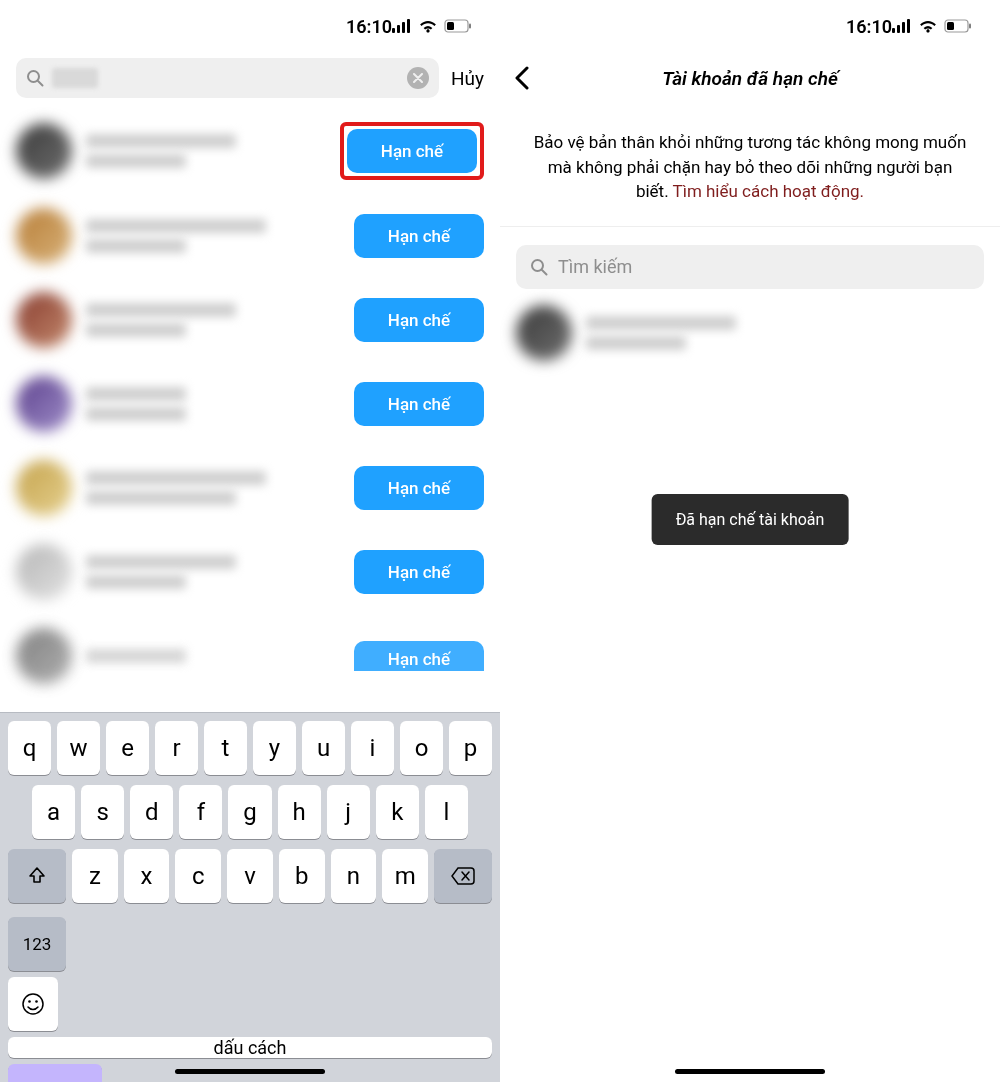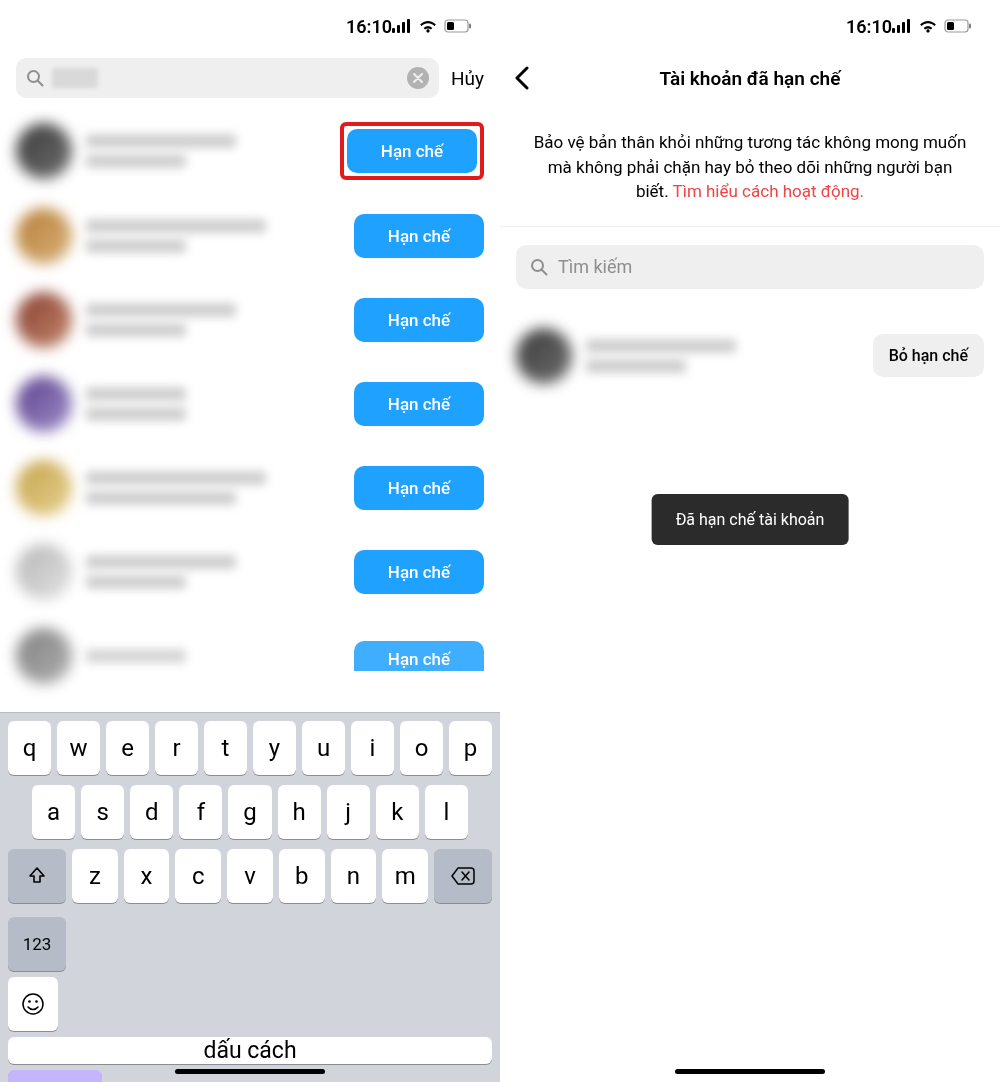--- a/index.html
+++ b/index.html
@@ -46,34 +46,34 @@
 .kb-row.mid { padding:0 28px; } .kb-row.mid .key { flex:1; }
 .kb-row.bot { padding:0 4px; }
 .key.special { background:#b6bcc7; }
 .key.shift { width:58px; }
 .key.bksp { width:58px; }
 .kb-row.bot .key.letter { flex:1; }
 .kb-row.fn { padding:4px 4px;flex-direction:column; }
 .kb-row.fn .key { height:54px; }
 .key.num { width:58px; font-size:17px; }
 .key.emoji { width:50px; }
-.key.space { flex:1; font-size:23px; }
+.key.space { flex:1; font-size:18px; }
 .key.enter { width:94px; font-size:18px; background:#c4b5fd; }
 .kb-bottom { display:flex; justify-content:space-between; align-items:center; padding:12px 32px 0 32px; }
 .home-ind { position:absolute; bottom:8px; left:50%; transform:translateX(-50%); width:150px; height:5px; background:#000; border-radius:3px; }
 
 
-.nav-header { height:52px; display:flex; align-items:center; padding:0 16px; position:relative; }
+.nav-header { height:52px; display:flex; align-items:center; padding:0 16px; position:relative;font-style:italic; }
 .back-chevron { position:absolute; left:14px; }
 .nav-title { flex:1; text-align:center; font-size:19px; font-weight:600; }
 
 .info-block { padding:26px 30px 22px 30px; text-align:center; font-size:17px; line-height:1.45; border-bottom:1px solid #eee; }
-.info-link { color:#ef4444; }
-
-.search-field2 { margin:18px 16px 23px 16px; background:#efefef; border-radius:10px; height:44px; display:flex; align-items:center; padding:0 14px; gap:10px; color:#8e8e8e; font-size:18px; }
+.info-link { color:#7f1d1d; }
+
+.search-field2 { margin:18px 16px 0 16px; background:#efefef; border-radius:10px; height:44px; display:flex; align-items:center; padding:0 14px; gap:10px; color:#8e8e8e; font-size:18px; }
 
 .restricted-row { display:flex; align-items:center; padding:16px 16px; gap:14px; }
 .restricted-row .avatar { filter:blur(7px); }
 .un-btn { background:#efefef; color:#000; font-size:16px; font-weight:500; border:none; border-radius:10px; padding:12px 16px; }
 
 .toast { position:absolute; top:494px; left:50%; transform:translateX(-50%); background:#2b2b2b; color:#fff; font-size:16px; padding:16px 24px; border-radius:6px; white-space:nowrap; }
 
 .phone.right .home-ind { background:#000; }
 
 svg { display:block; }
@@ -318,21 +318,20 @@
     </span>
     <span>Tìm kiếm</span>
   </div>
 
   <div class="restricted-row">
     <div class="avatar a1"></div>
     <div class="user-meta">
           <div class="line-blur w1"></div>
           <div class="line-blur w2"></div>
         </div>
-    <button class="un-btn">Bỏ hạn chế</button>
   </div>
 
   <div class="toast">Đã hạn chế tài khoản</div>
 
   <div class="home-ind"></div>
 </div>
 
 </div>
 
 </body></html>

